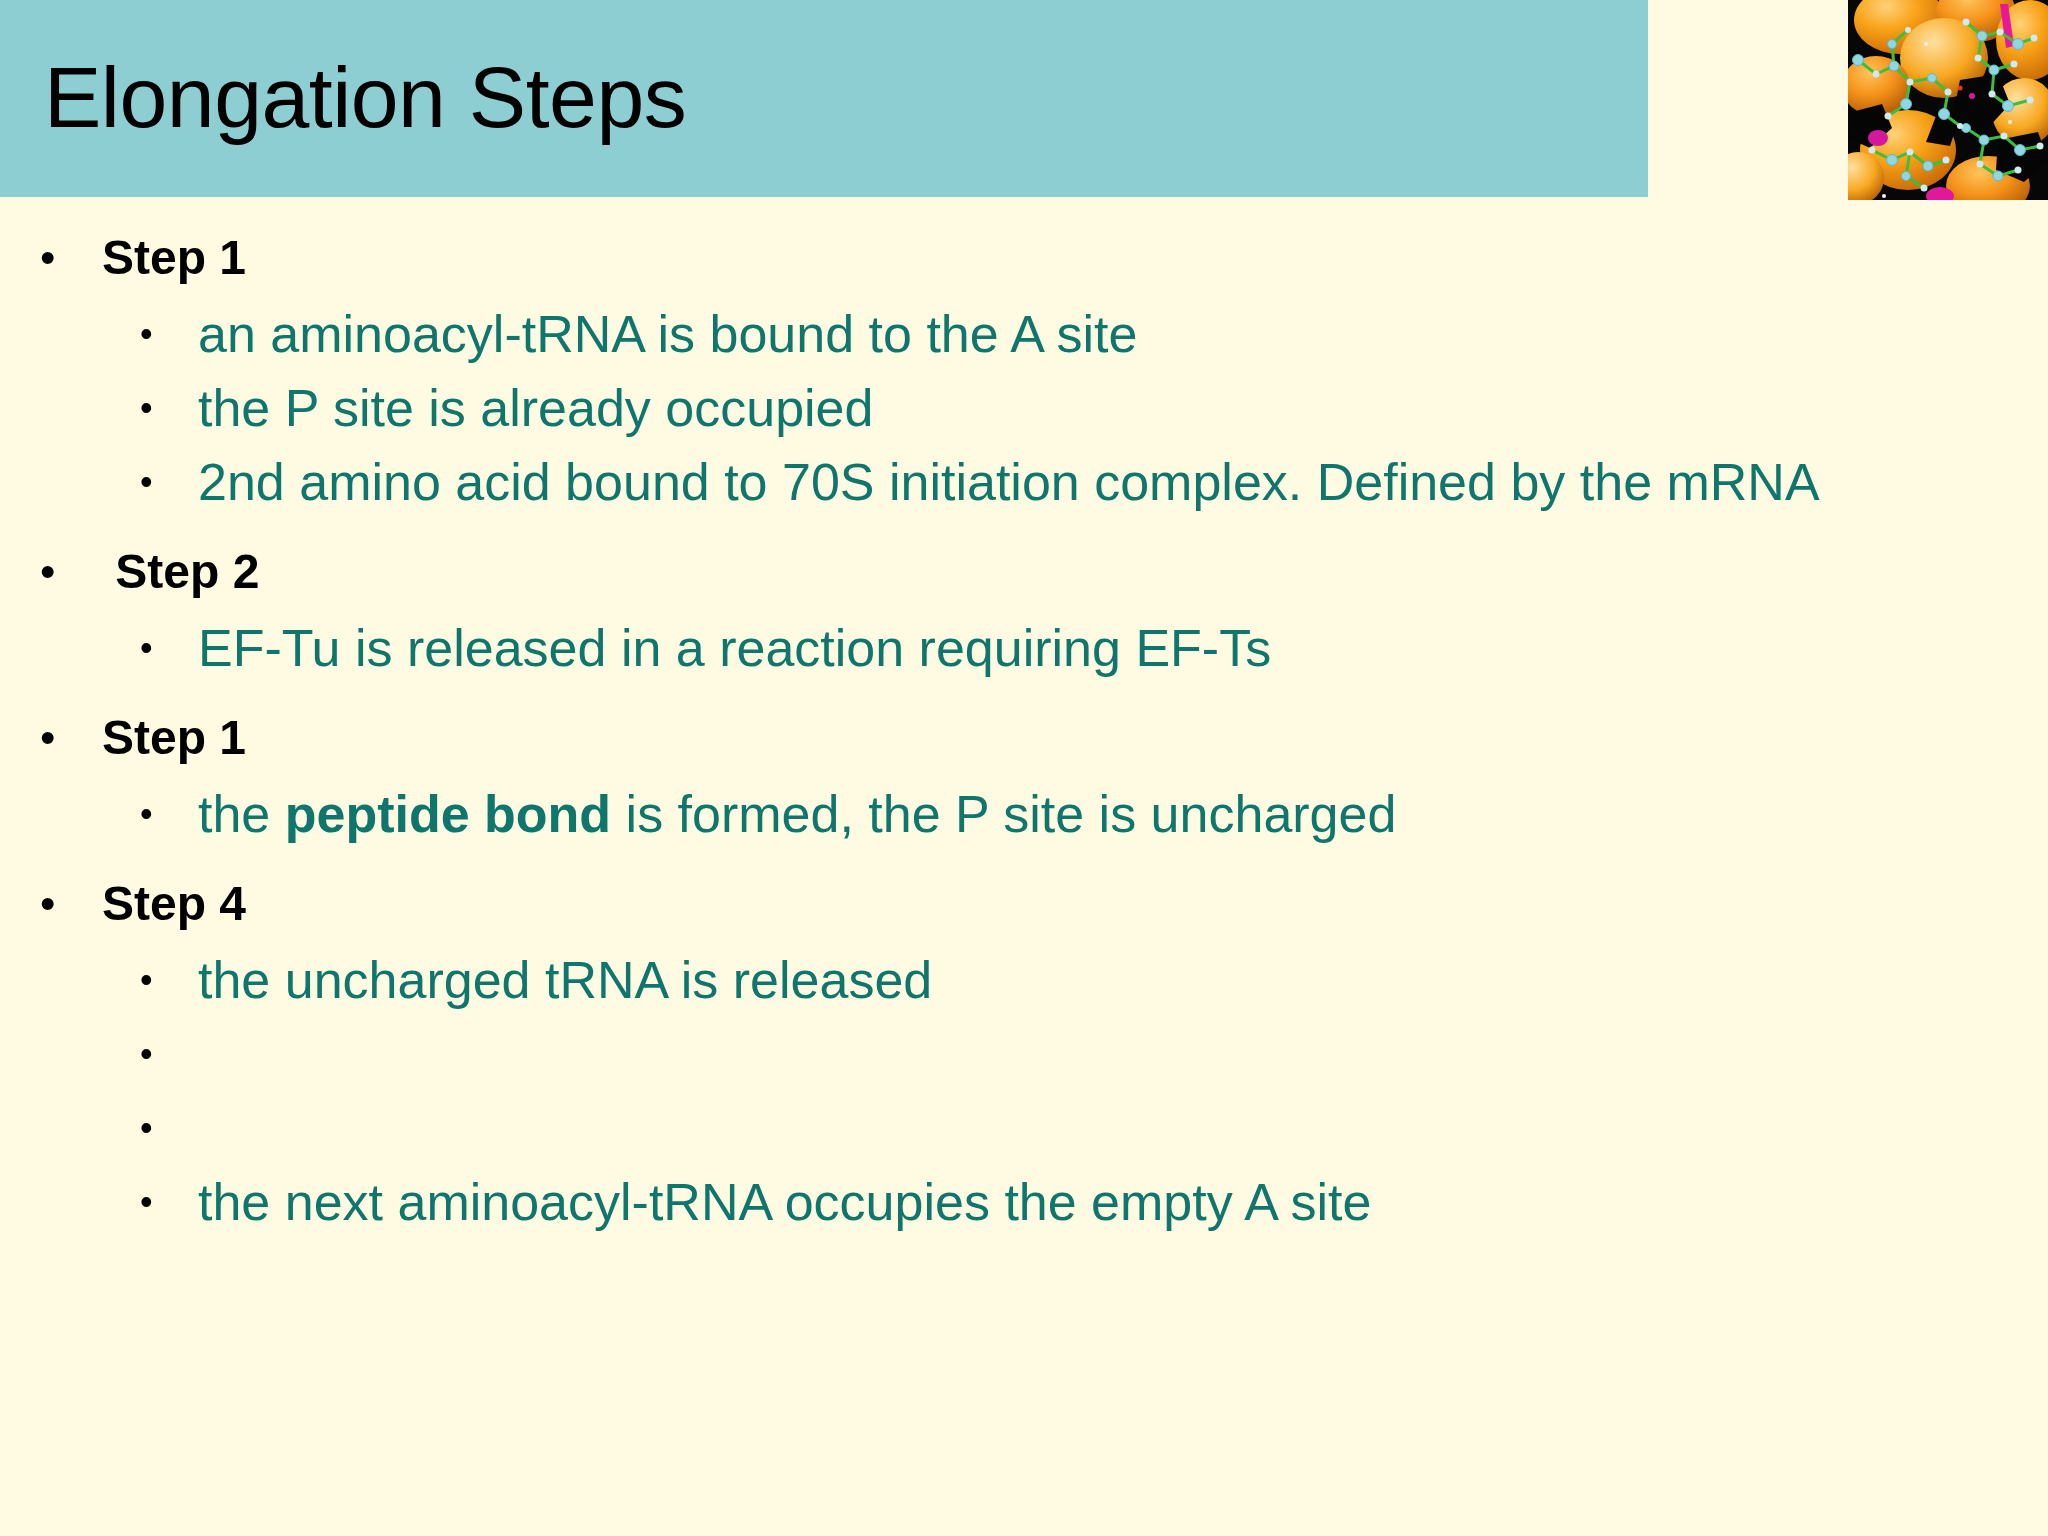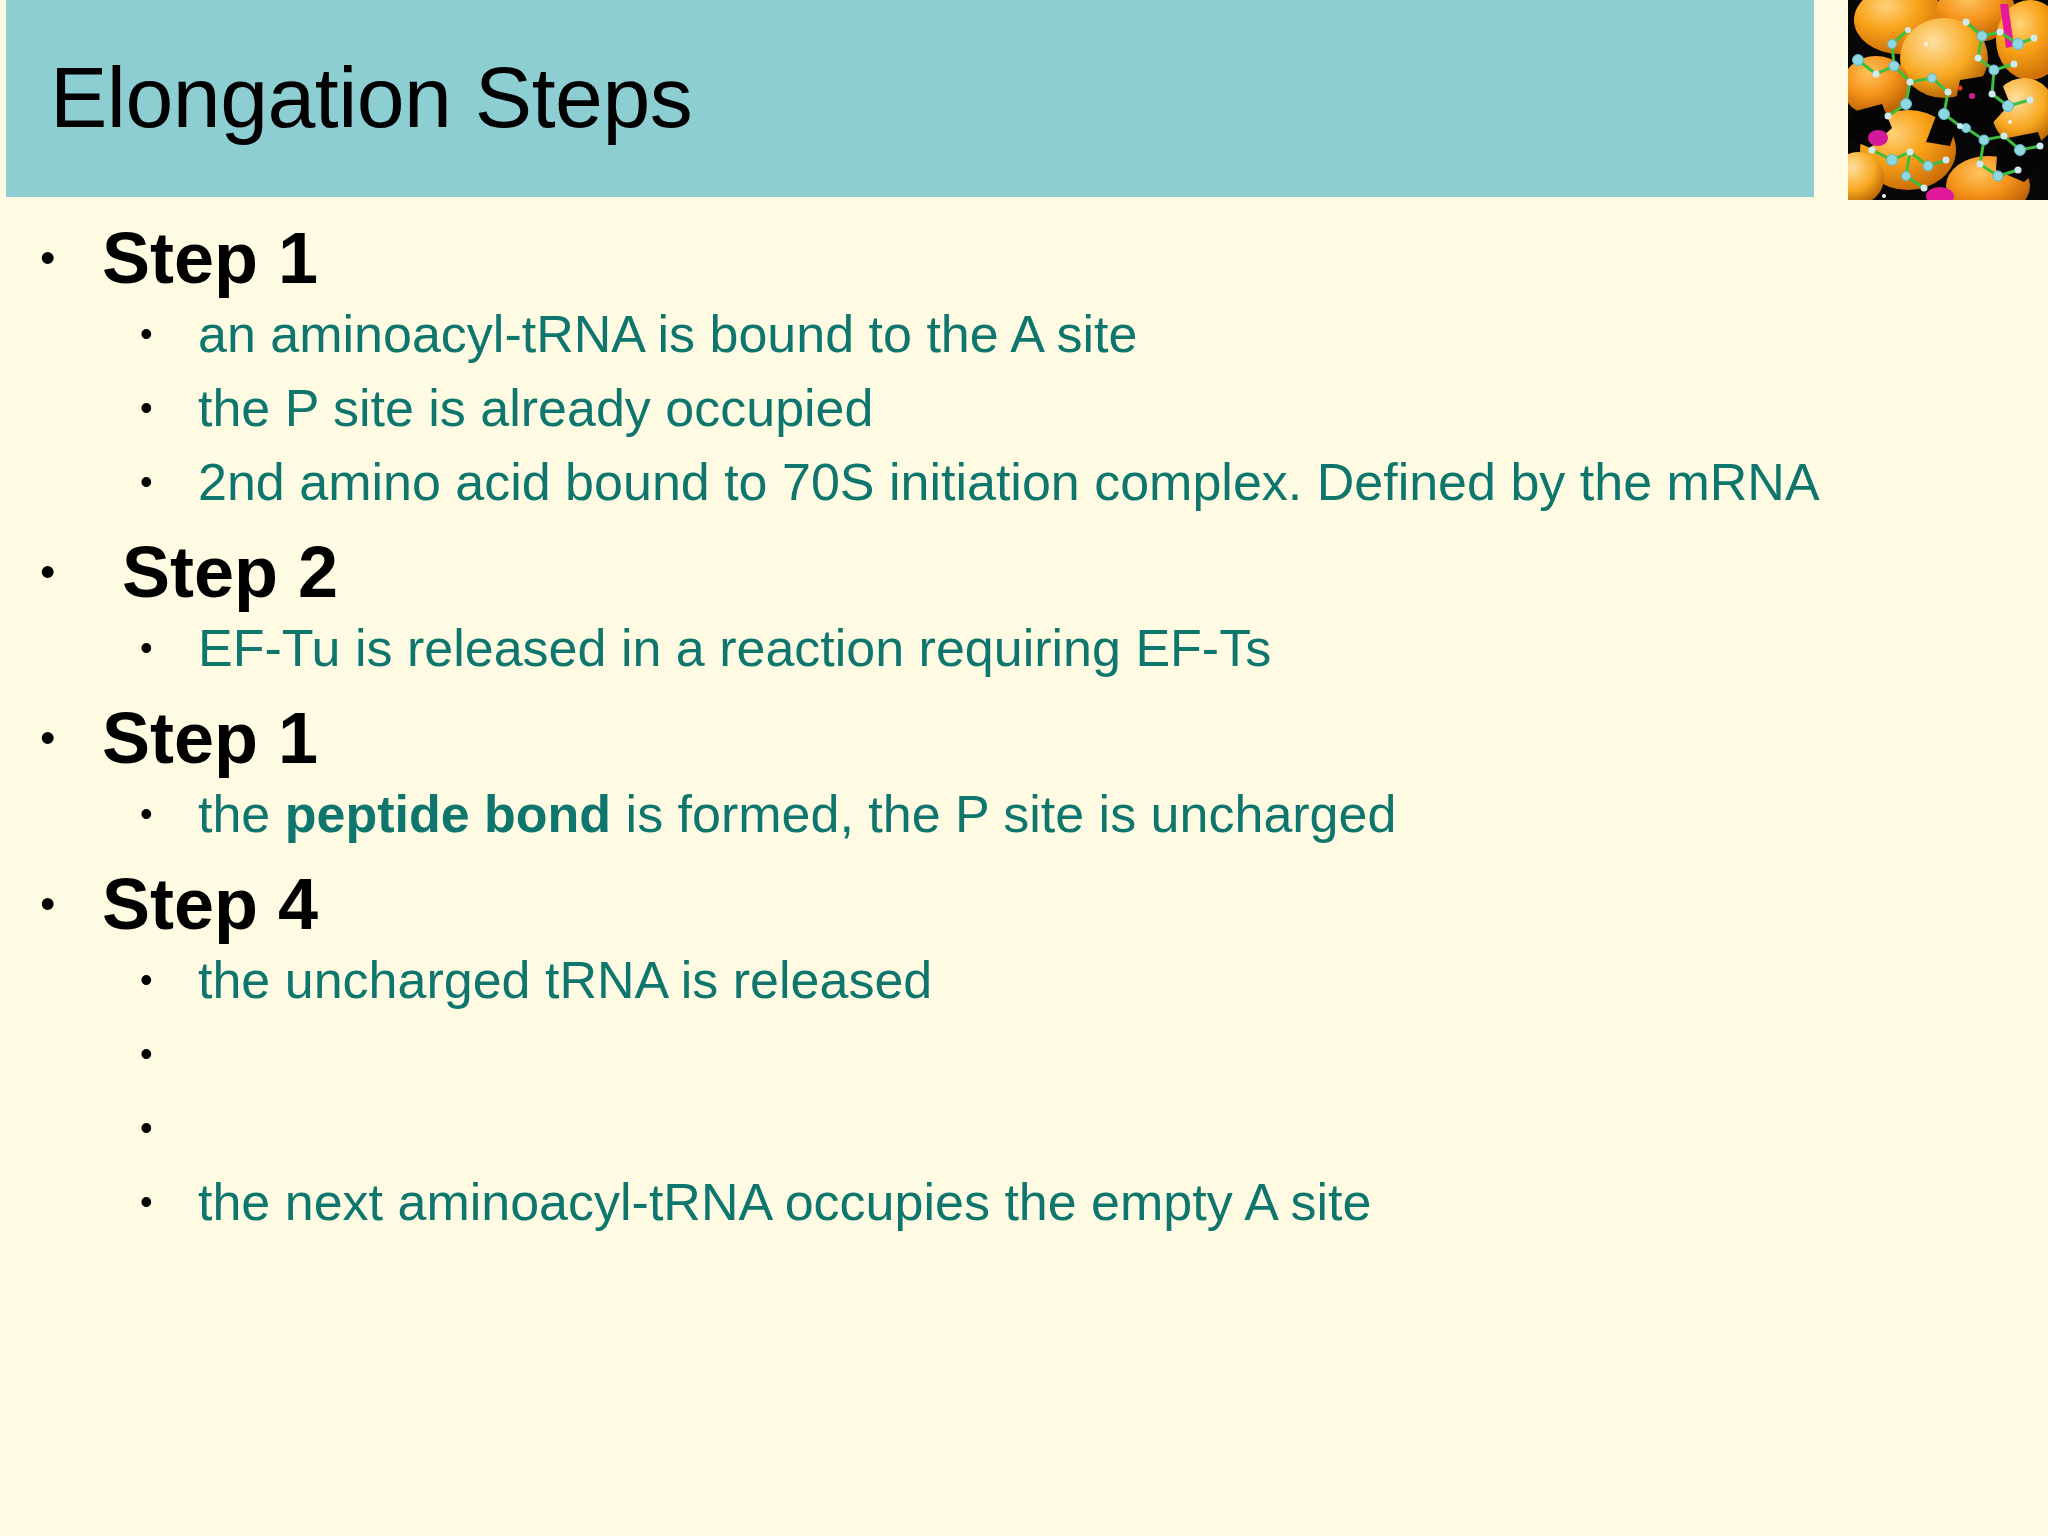--- a/index.html
+++ b/index.html
@@ -17,24 +17,23 @@
     height: 1536px;
     background: #FEFBE2;
     overflow: hidden;
   }
 
   
   .title-band {
     position: absolute;
     left: 0;
     top: 0;
-    width: 1808px;
+    width: 1648px;
     height: 197px;
     background: #8CCED2;
-    margin-left: 6px;
   }
   .title-text {
     position: absolute;
     left: 44px;
     top: 54px;
     font-size: 86px;
     line-height: 1;
     color: #000000;
     letter-spacing: -0.5px;
     white-space: nowrap;
@@ -78,21 +77,21 @@
   }
   .lvl1 .marker {
     width: 62px;
     flex: 0 0 62px;
     font-size: 44px;
     line-height: 74px;
     color: #000;
     text-align: left;
   }
   .lvl1 .text {
-    font-size: 72px;
+    font-size: 48px;
     line-height: 74px;
     font-weight: bold;
     color: #000;
     letter-spacing: 0px;
     white-space: pre;
   }
 
   
   .lvl2 {
     padding-left: 140px;

